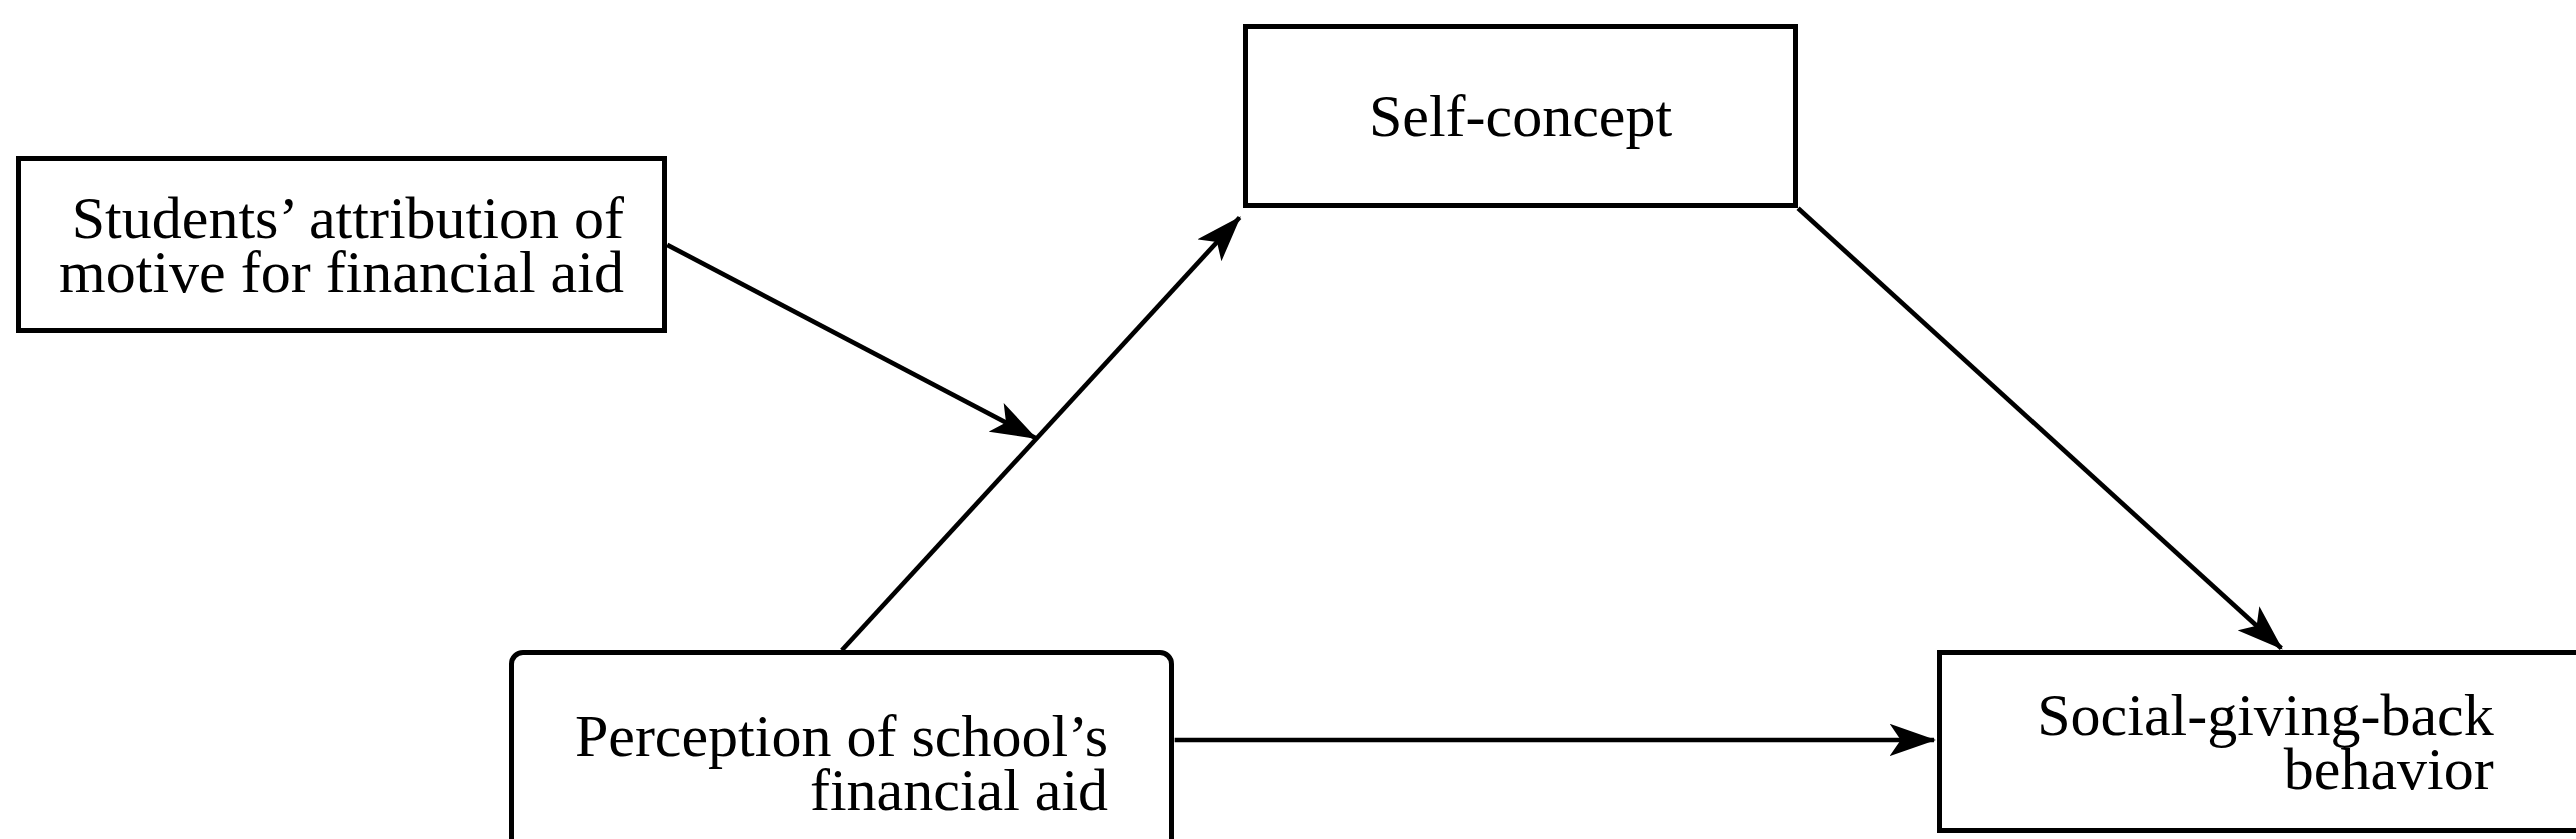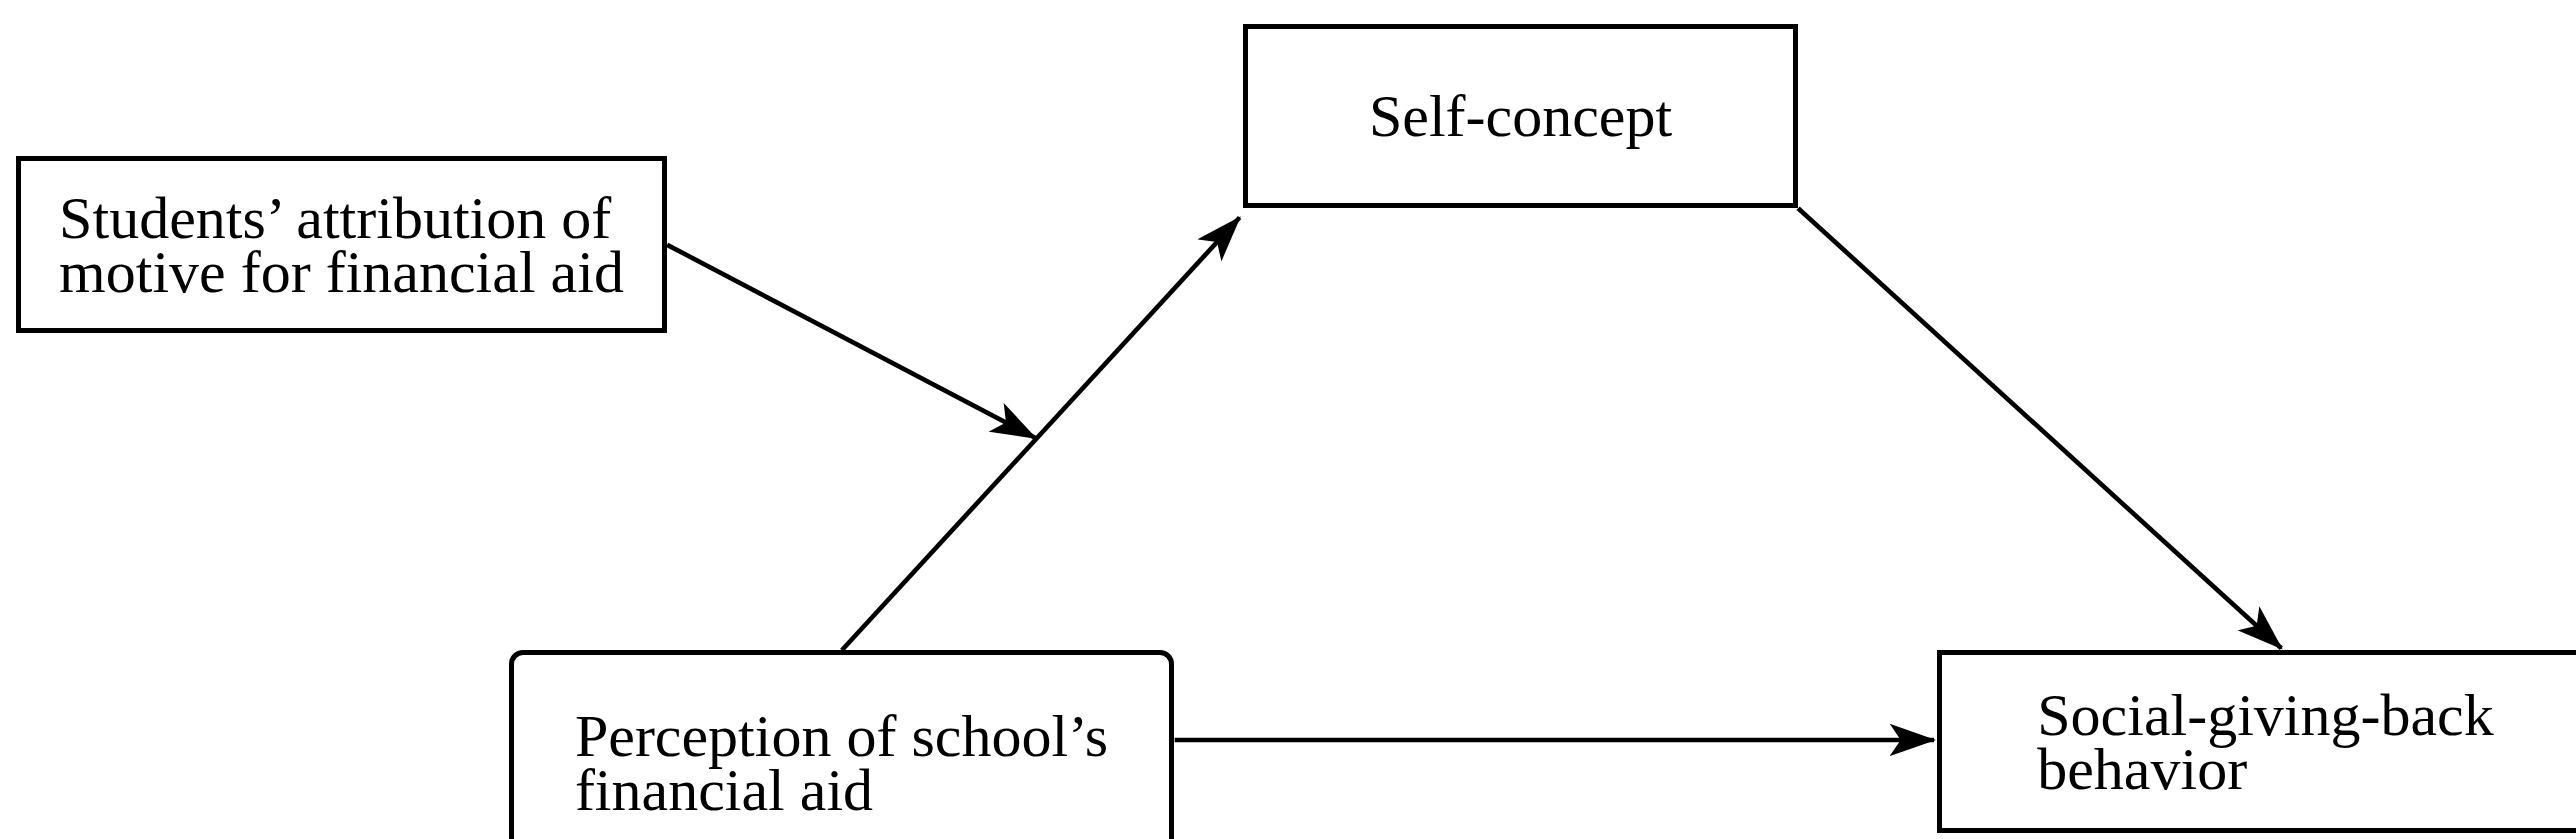--- a/index.html
+++ b/index.html
@@ -30,21 +30,21 @@
     background: #ffffff;
     border: 5.2px solid #000000;
     display: flex;
     align-items: center;
     justify-content: center;
   }
   .node .label {
     font-size: 60px;
     line-height: 54px;
     color: #000000;
-    text-align: left;
+    text-align: right;
     white-space: pre-line;
   }
   
   .node-attribution  { left: 16px;   top: 156px;  width: 651px; height: 177px; }
   .node-self-concept { left: 1243px; top: 24px;   width: 555px; height: 184px; }
   .node-perception   { left: 509px;  top: 650px; width: 665px; height: 225px; border-radius: 14px; }
   .node-giving-back  { left: 1937px; top: 650px; width: 657px; height: 183px; }
 </style>
 </head>
 <body>

